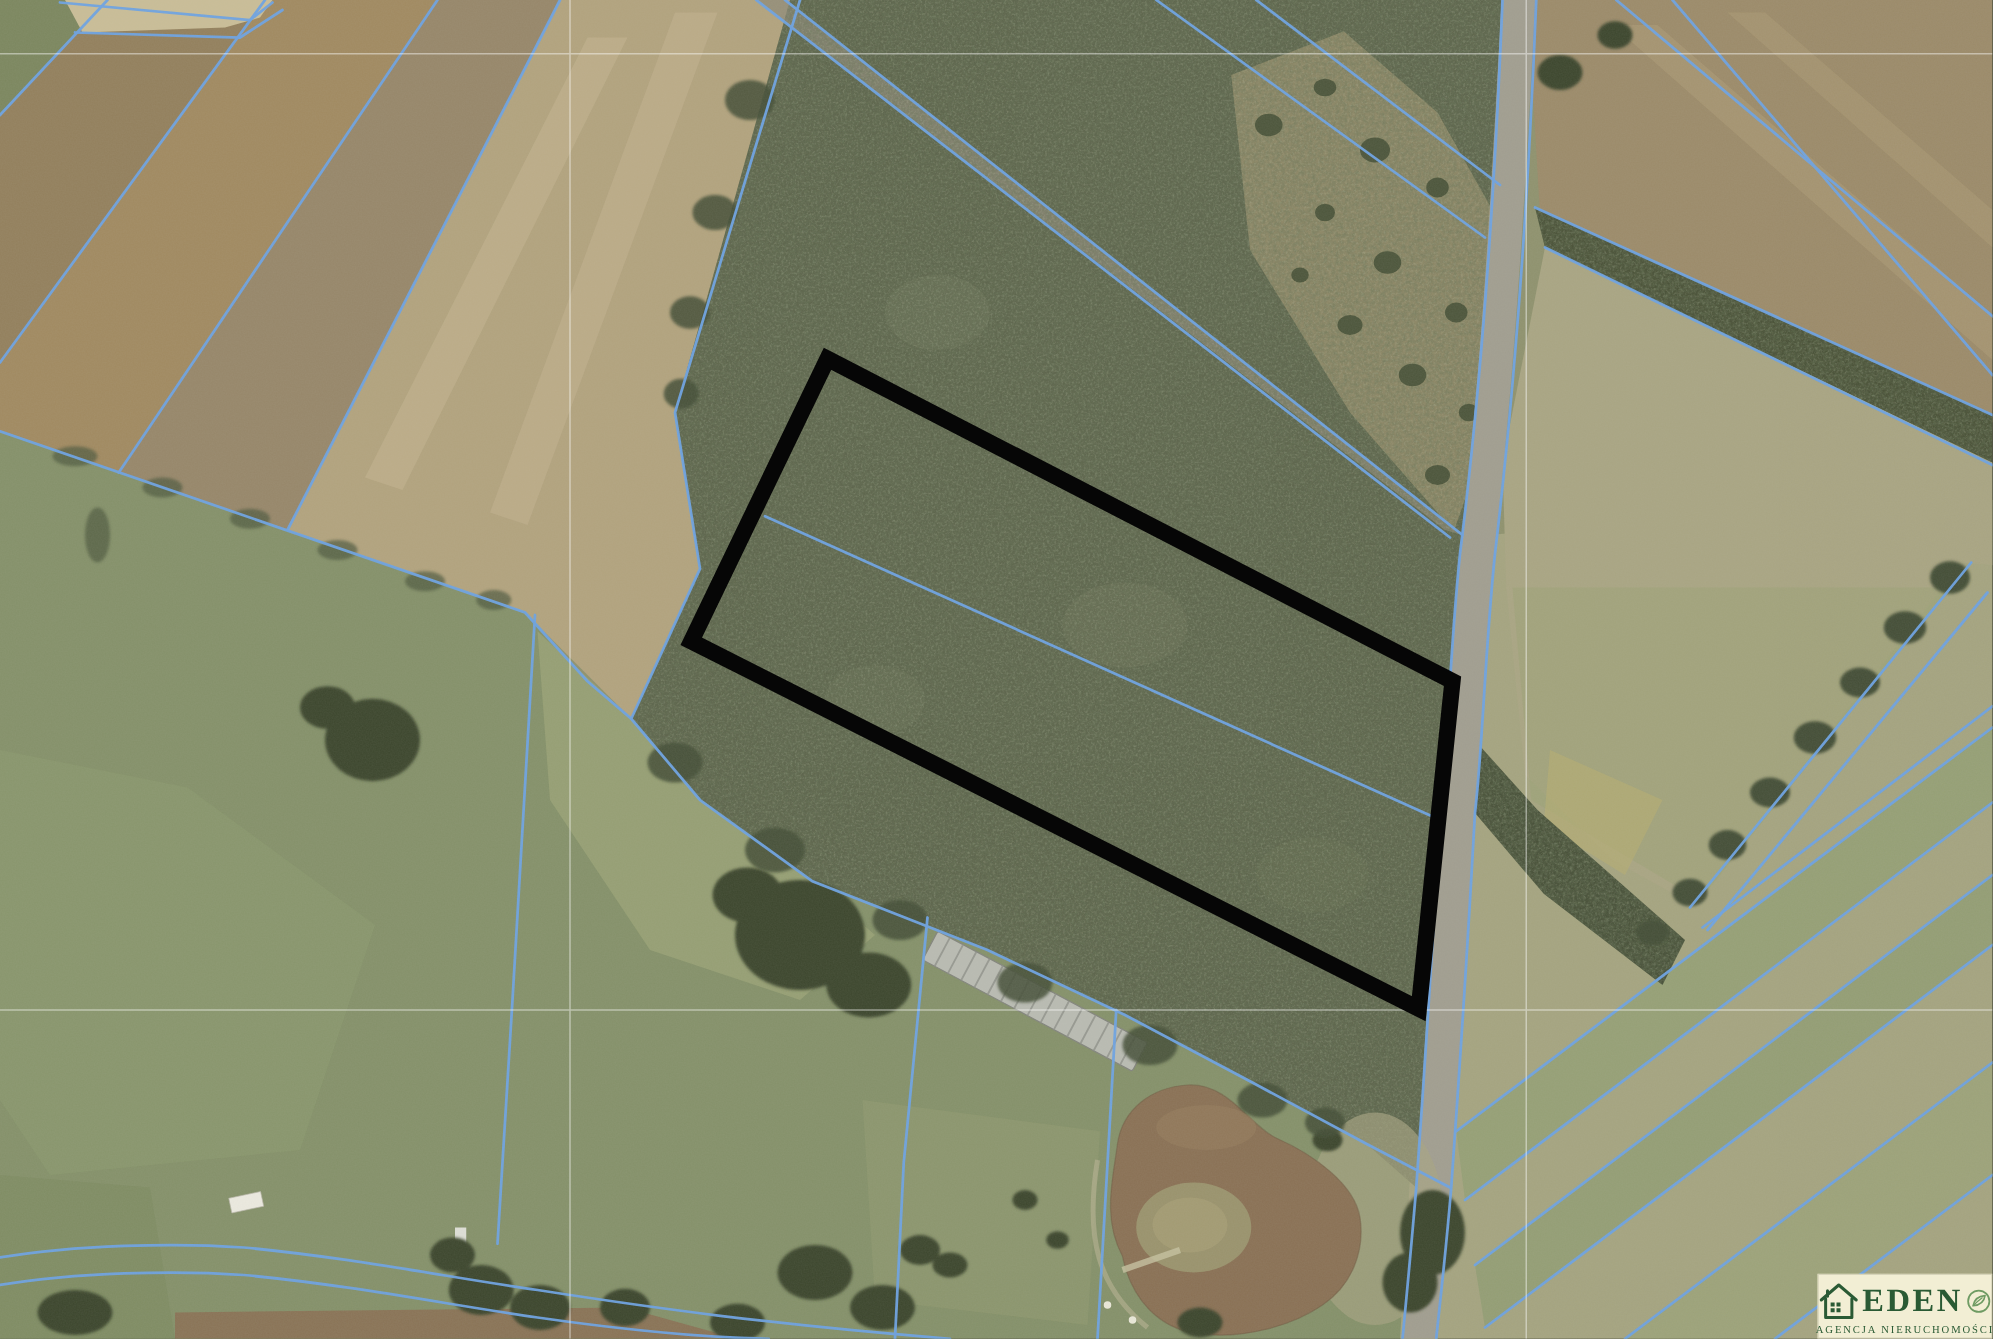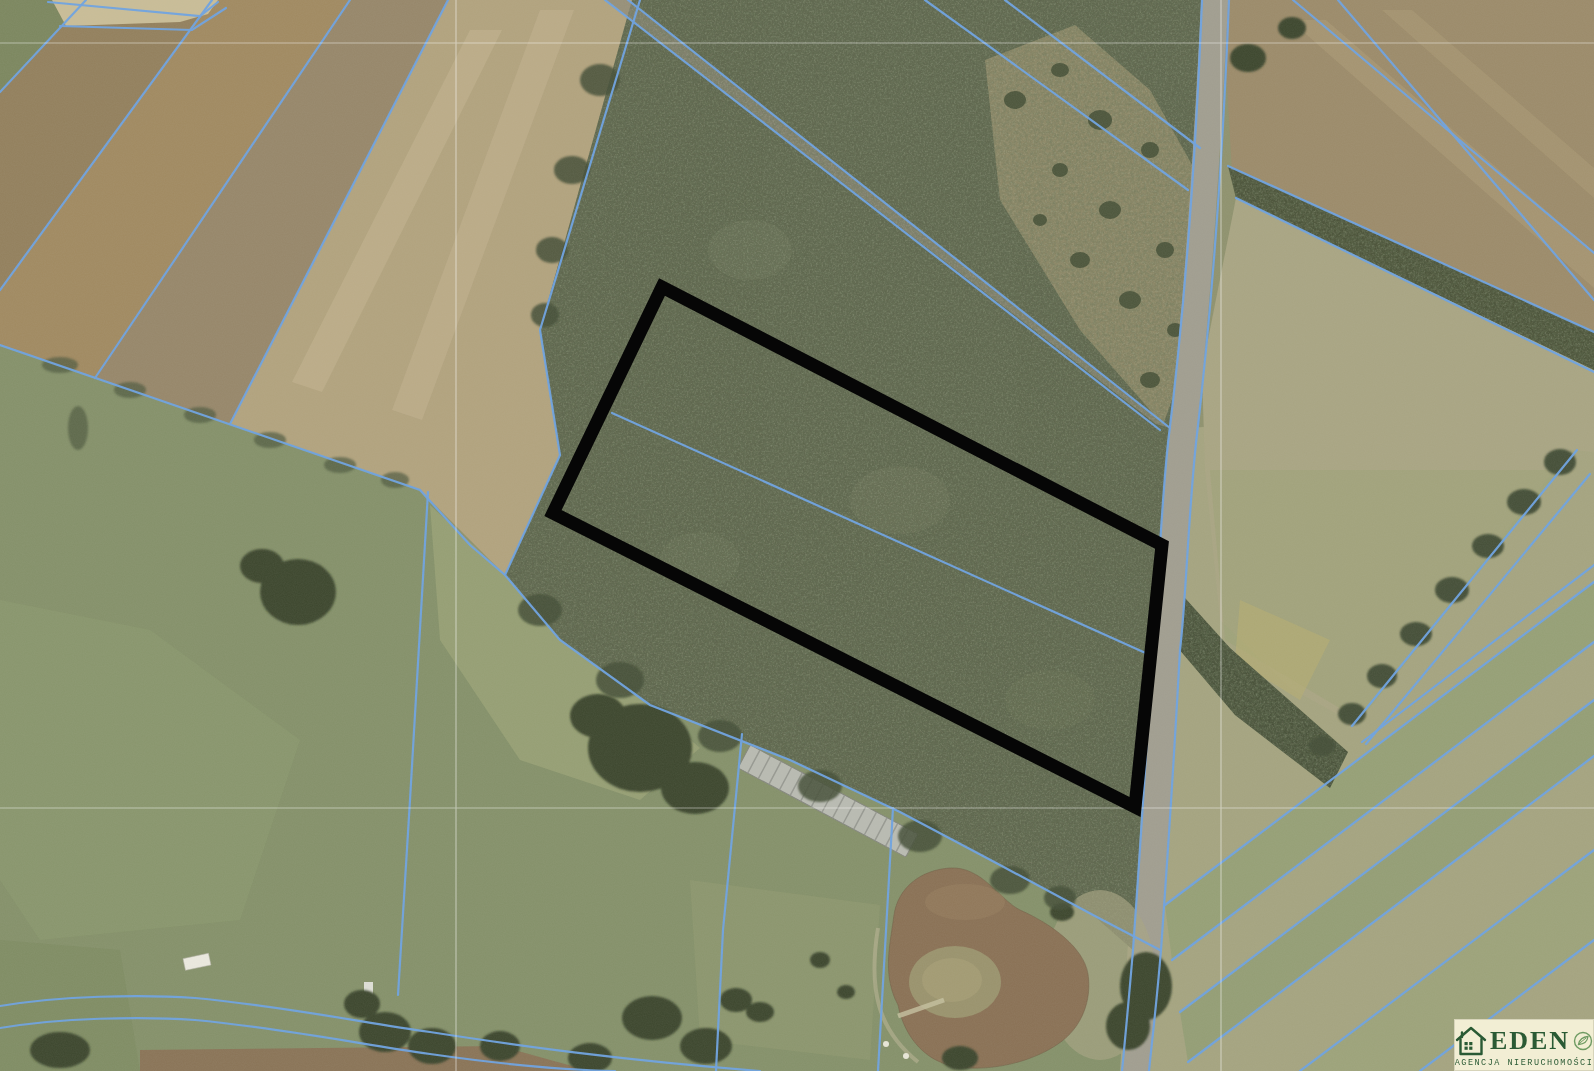--- a/index.html
+++ b/index.html
@@ -3,21 +3,21 @@
 <meta charset="utf-8">
 <style>
   html,body{margin:0;padding:0;background:#222;}
   .stage{position:relative;width:1594px;height:1071px;overflow:hidden;font-family:"Liberation Sans",sans-serif;}
   .stage svg.map{position:absolute;left:0;top:0;width:1594px;height:1071px;display:block;}
   .logo{position:absolute;right:0;bottom:0;width:140px;height:52px;background:#f2eed4;
         display:flex;flex-direction:column;align-items:center;justify-content:center;
         box-shadow:0 0 0 1px rgba(60,70,40,.15) inset;margin-top:42px;}
   .logo-row{display:flex;align-items:center;gap:2px;line-height:1;margin-top:2px;}
   .brand{font-family:"Liberation Serif",serif;font-weight:bold;font-size:26px;letter-spacing:2px;color:#2a5a34;}
-  .tagline{font-family:Liberation Mono, monospace;font-size:8.5px;letter-spacing:1.5px;color:#2a5a34;margin-top:1px;white-space:nowrap;}
+  .tagline{font-family:Liberation Serif, serif;font-size:8.5px;letter-spacing:1.5px;color:#2a5a34;margin-top:1px;white-space:nowrap;}
 </style>
 </head>
 <body>
 
 <div class="stage">
 <svg class="map" viewBox="0 0 1594 1071" xmlns="http://www.w3.org/2000/svg">
   <defs>
     <filter id="grain" x="-5%" y="-5%" width="110%" height="110%">
       <feTurbulence type="fractalNoise" baseFrequency="0.9" numOctaves="2" seed="3" result="n"></feTurbulence>
       <feColorMatrix in="n" type="matrix" values="0 0 0 0 0.55  0 0 0 0 0.55  0 0 0 0 0.5  0 0 0 0.7 0"></feColorMatrix>

